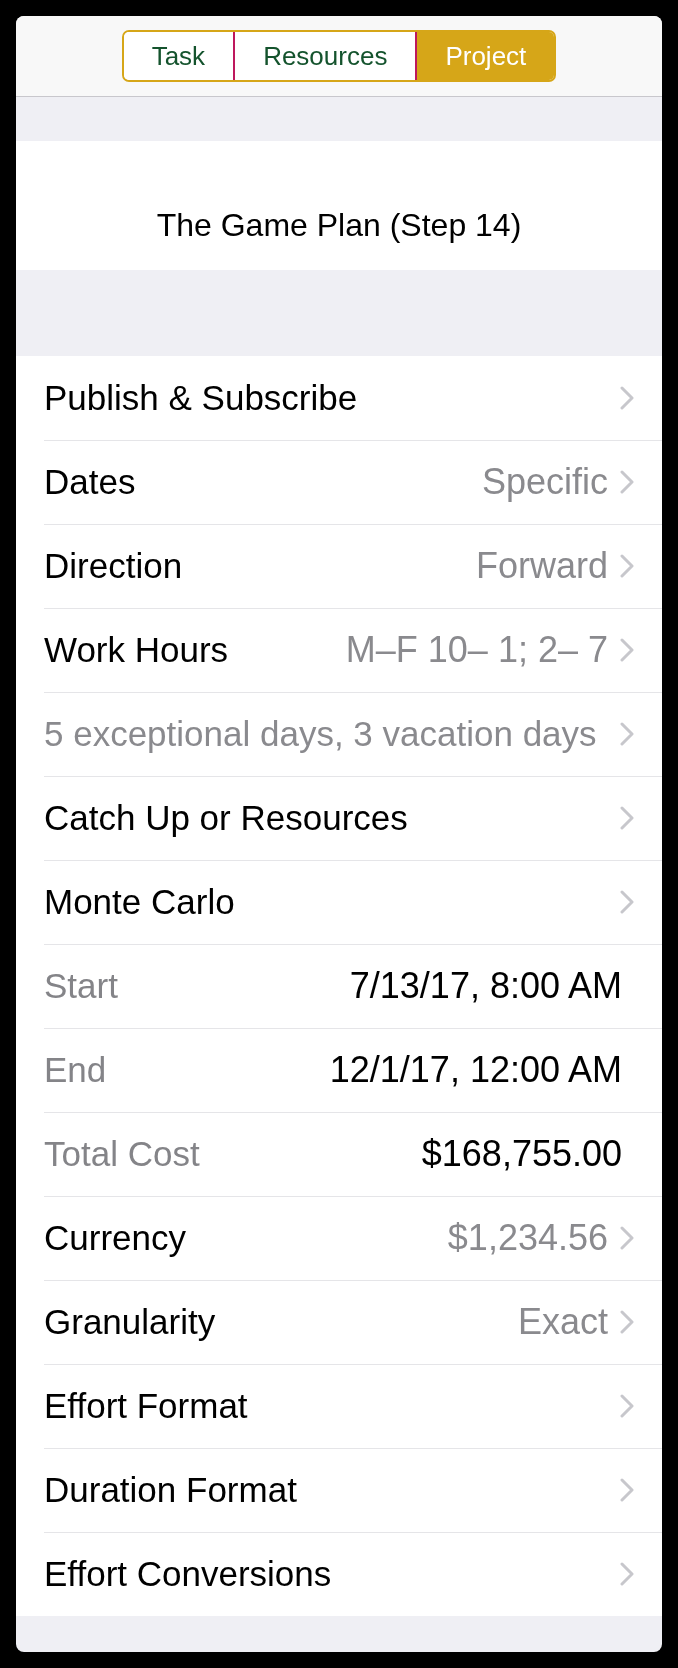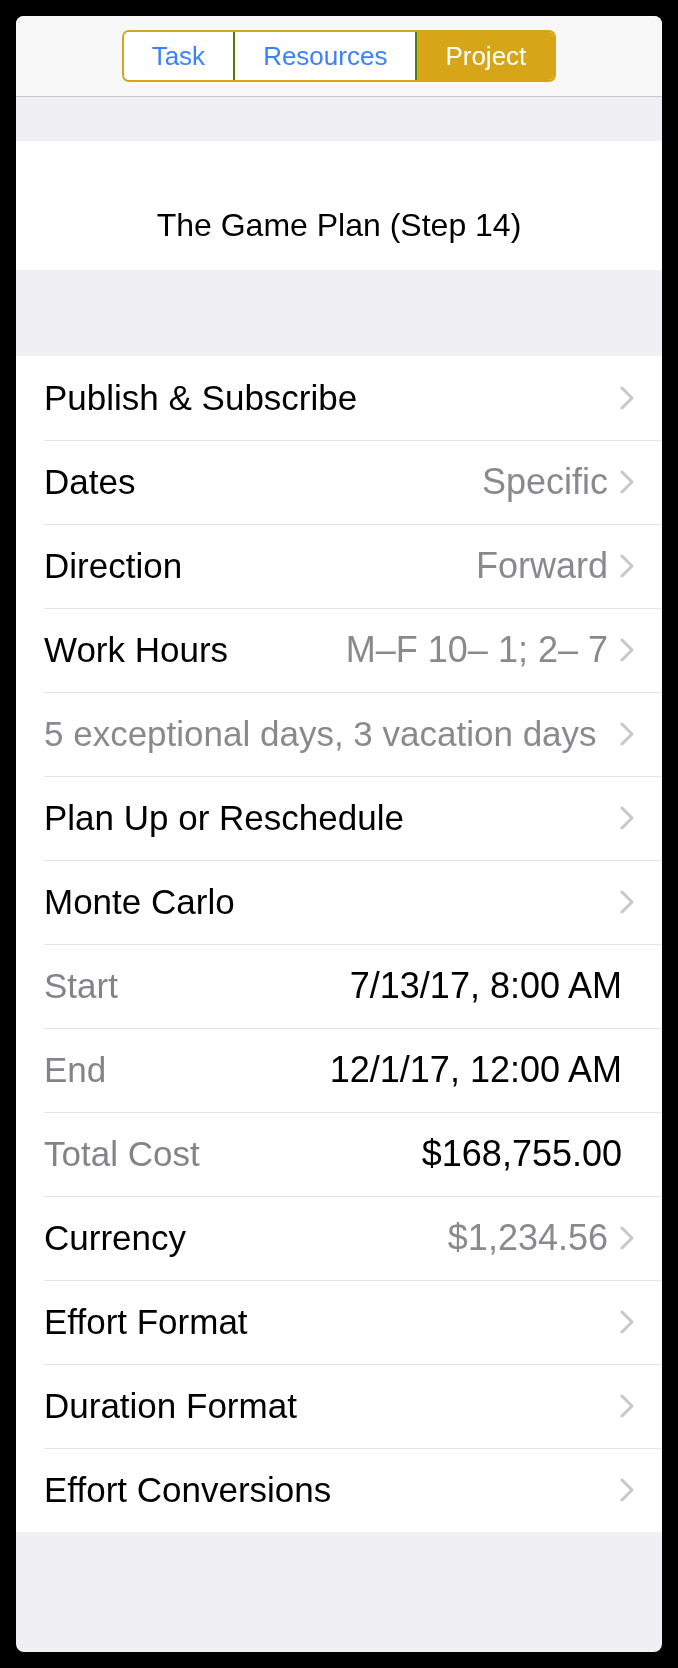--- a/index.html
+++ b/index.html
@@ -26,27 +26,27 @@
     }
     .segmented {
       display: flex;
       border: 2px solid #d6a618;
       border-radius: 7px;
       overflow: hidden;
       height: 52px;
     }
     .segmented .seg {
       background: #fff;
-      color: #3b82f6;
+      color: #14532d;
       font-size: 26px;
       padding: 0 28px;
       display: flex;
       align-items: center;
       justify-content: center;
-      border-right: 2px solid #4d7c0f;
+      border-right: 2px solid #be185d;
       cursor: pointer;
     }
     .segmented .seg:last-child { border-right: none; }
     .segmented .seg.active {
       background: #d6a618;
       color: #fff;
     }
     .title-section {
       background: #fff;
       padding: 26px 0;
@@ -171,21 +171,21 @@
     <div class="row">
       <span class="label gray">5 exceptional days, 3 vacation days</span>
       <span class="chevron">
           <svg viewBox="0 0 14 24" width="14" height="24">
             <path d="M2 2 L12 12 L2 22"></path>
           </svg>
         </span>
     </div>
 
     <div class="row">
-      <span class="label">Plan Up or Reschedule</span>
+      <span class="label">Catch Up or Resources</span>
       <span class="chevron">
           <svg viewBox="0 0 14 24" width="14" height="24">
             <path d="M2 2 L12 12 L2 22"></path>
           </svg>
         </span>
     </div>
 
     <div class="row">
       <span class="label">Monte Carlo</span>
       <span class="chevron">
@@ -213,20 +213,29 @@
     <div class="row">
       <span class="label">Currency</span>
       <span class="value">$1,234.56</span>
       <span class="chevron">
           <svg viewBox="0 0 14 24" width="14" height="24">
             <path d="M2 2 L12 12 L2 22"></path>
           </svg>
         </span>
     </div>
 
+    <div class="row">
+      <span class="label">Granularity</span>
+      <span class="value">Exact</span>
+      <span class="chevron">
+          <svg viewBox="0 0 14 24" width="14" height="24">
+            <path d="M2 2 L12 12 L2 22"></path>
+          </svg>
+        </span>
+    </div>
 
     <div class="row">
       <span class="label">Effort Format</span>
       <span class="chevron">
           <svg viewBox="0 0 14 24" width="14" height="24">
             <path d="M2 2 L12 12 L2 22"></path>
           </svg>
         </span>
     </div>
 

